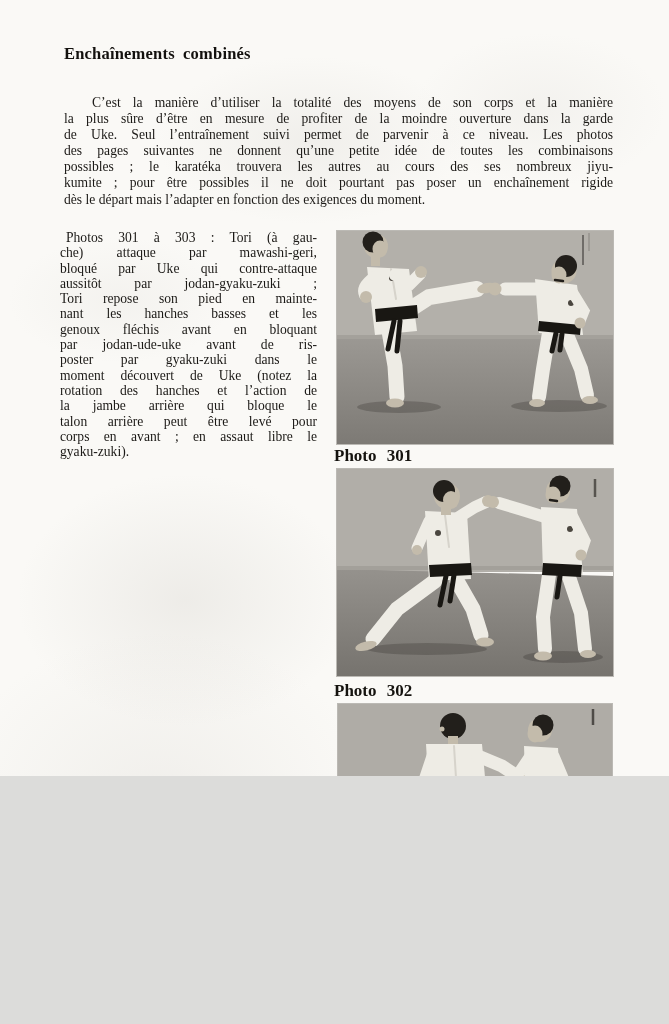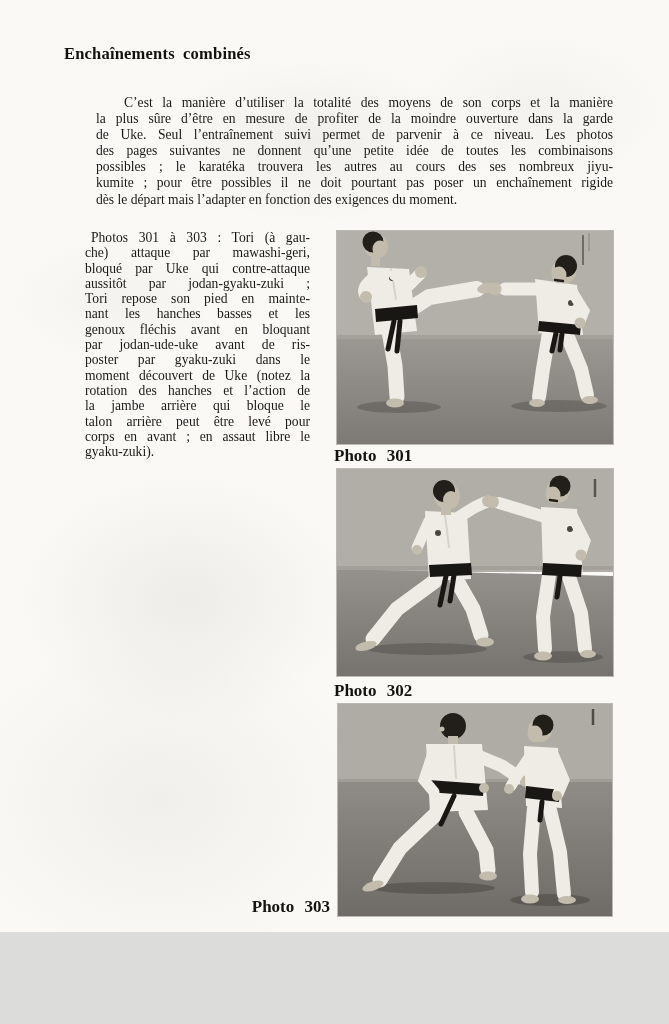--- a/index.html
+++ b/index.html
@@ -1,36 +1,36 @@
 <!DOCTYPE html>
 <html><head>
 <meta charset="utf-8">
 <style>
   html,body{margin:0;padding:0;background:#dcdcda;}
   .page{
-    position:relative;width:669px;height:932px;overflow:hidden;
+    position:relative;width:669px;height:776px;overflow:hidden;
     background-color:#faf9f6;
     background-image:
       radial-gradient(ellipse 240px 180px at 185px 600px, rgba(188,184,176,0.20), transparent 70%),
       radial-gradient(ellipse 300px 240px at 160px 800px, rgba(190,186,178,0.16), transparent 70%),
       radial-gradient(ellipse 220px 120px at 310px 140px, rgba(196,192,185,0.18), transparent 70%),
       radial-gradient(ellipse 180px 110px at 540px 110px, rgba(196,192,185,0.13), transparent 70%),
       radial-gradient(ellipse 160px 90px  at 120px 300px, rgba(196,192,185,0.12), transparent 70%);
     font-family:"Liberation Serif","DejaVu Serif",serif;
     color:#1b1916;
   }
   .heading{
     position:absolute;left:64px;top:44px;margin:0;
     font-size:16.5px;font-weight:bold;letter-spacing:0.2px;word-spacing:4px;color:#13110e;
   }
-  .lines > div{text-align:justify;text-align-last:justify;margin-left:32px;}
+  .lines > div{text-align:justify;text-align-last:justify;}
   .lines > div:last-child{text-align-last:left;}
   .intro{position:absolute;left:64px;top:95px;width:549px;font-size:13.6px;line-height:16.1px;}
   .intro > div:first-child{text-indent:28px;}
-  .colpar{position:absolute;left:53px;top:230px;width:257px;font-size:13.6px;line-height:15.3px;}
+  .colpar{position:absolute;left:60px;top:230px;width:257px;font-size:13.6px;line-height:15.3px;}
   .colpar > div:first-child{text-indent:6px;}
   figure{margin:0;padding:0;}
   .photo{position:absolute;}
   .photo svg{display:block;outline:1px solid rgba(110,107,100,0.45);}
   .caption{position:absolute;font-size:17px;font-weight:bold;word-spacing:6px;color:#15130f;}
   .cap1{left:334px;top:446px;}
   .cap2{left:334px;top:681px;}
   .cap3{left:230px;top:897px;width:100px;text-align:right;}
   .page-number{position:absolute;left:311px;top:928px;width:64px;text-align:right;font-size:20px;font-weight:bold;color:#13110e;}
   .speck{position:absolute;background:#2a2825;border-radius:50%;}

